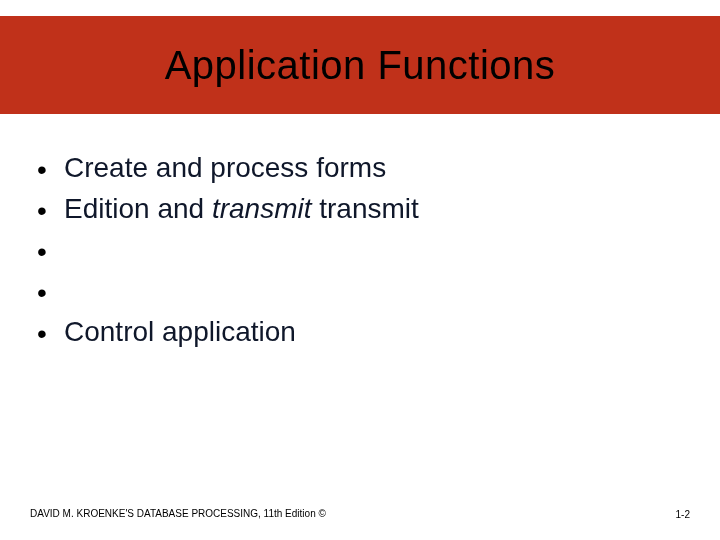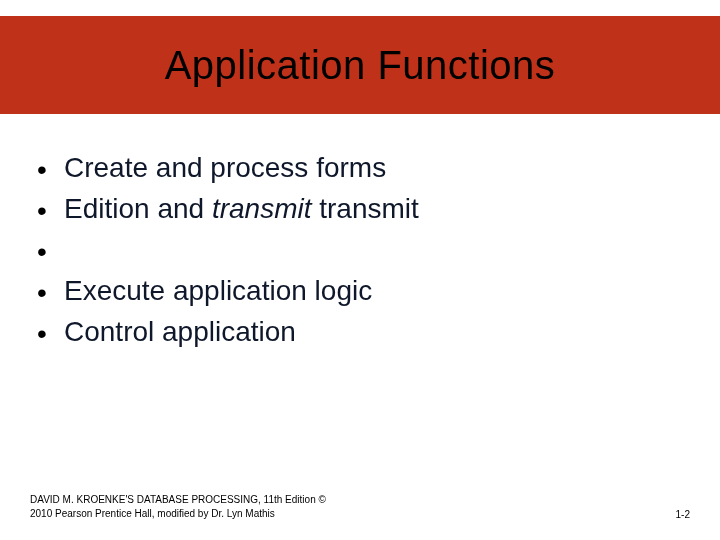--- a/index.html
+++ b/index.html
@@ -96,27 +96,25 @@
   </div>
   <div class="bullet-row">
     <div class="bullet-dot">•</div>
     <div class="bullet-text"><span class="pre">Edition and </span><span class="em">transmit</span><span class="post"> transmit</span></div>
   </div>
   <div class="bullet-row">
     <div class="bullet-dot">•</div>
   </div>
   <div class="bullet-row">
     <div class="bullet-dot">•</div>
-    <div class="bullet-text"><span class="pre">Execute application logic</span><span class="em"></span><span class="post"></span></div>
   </div>
   <div class="bullet-row">
     <div class="bullet-dot">•</div>
     <div class="bullet-text"><span class="pre">Control application</span><span class="em"></span><span class="post"></span></div>
   </div>
 </div>
 
 <div class="footer">
   <div class="footer-left">
     <span>DAVID M. KROENKE'S DATABASE PROCESSING, 11th Edition  ©</span><br>
-    <span>2010 Pearson Prentice Hall,  modified by Dr. Lyn Mathis</span>
   </div>
   <div class="footer-right">1-2</div>
 </div>
 
 </body></html>

